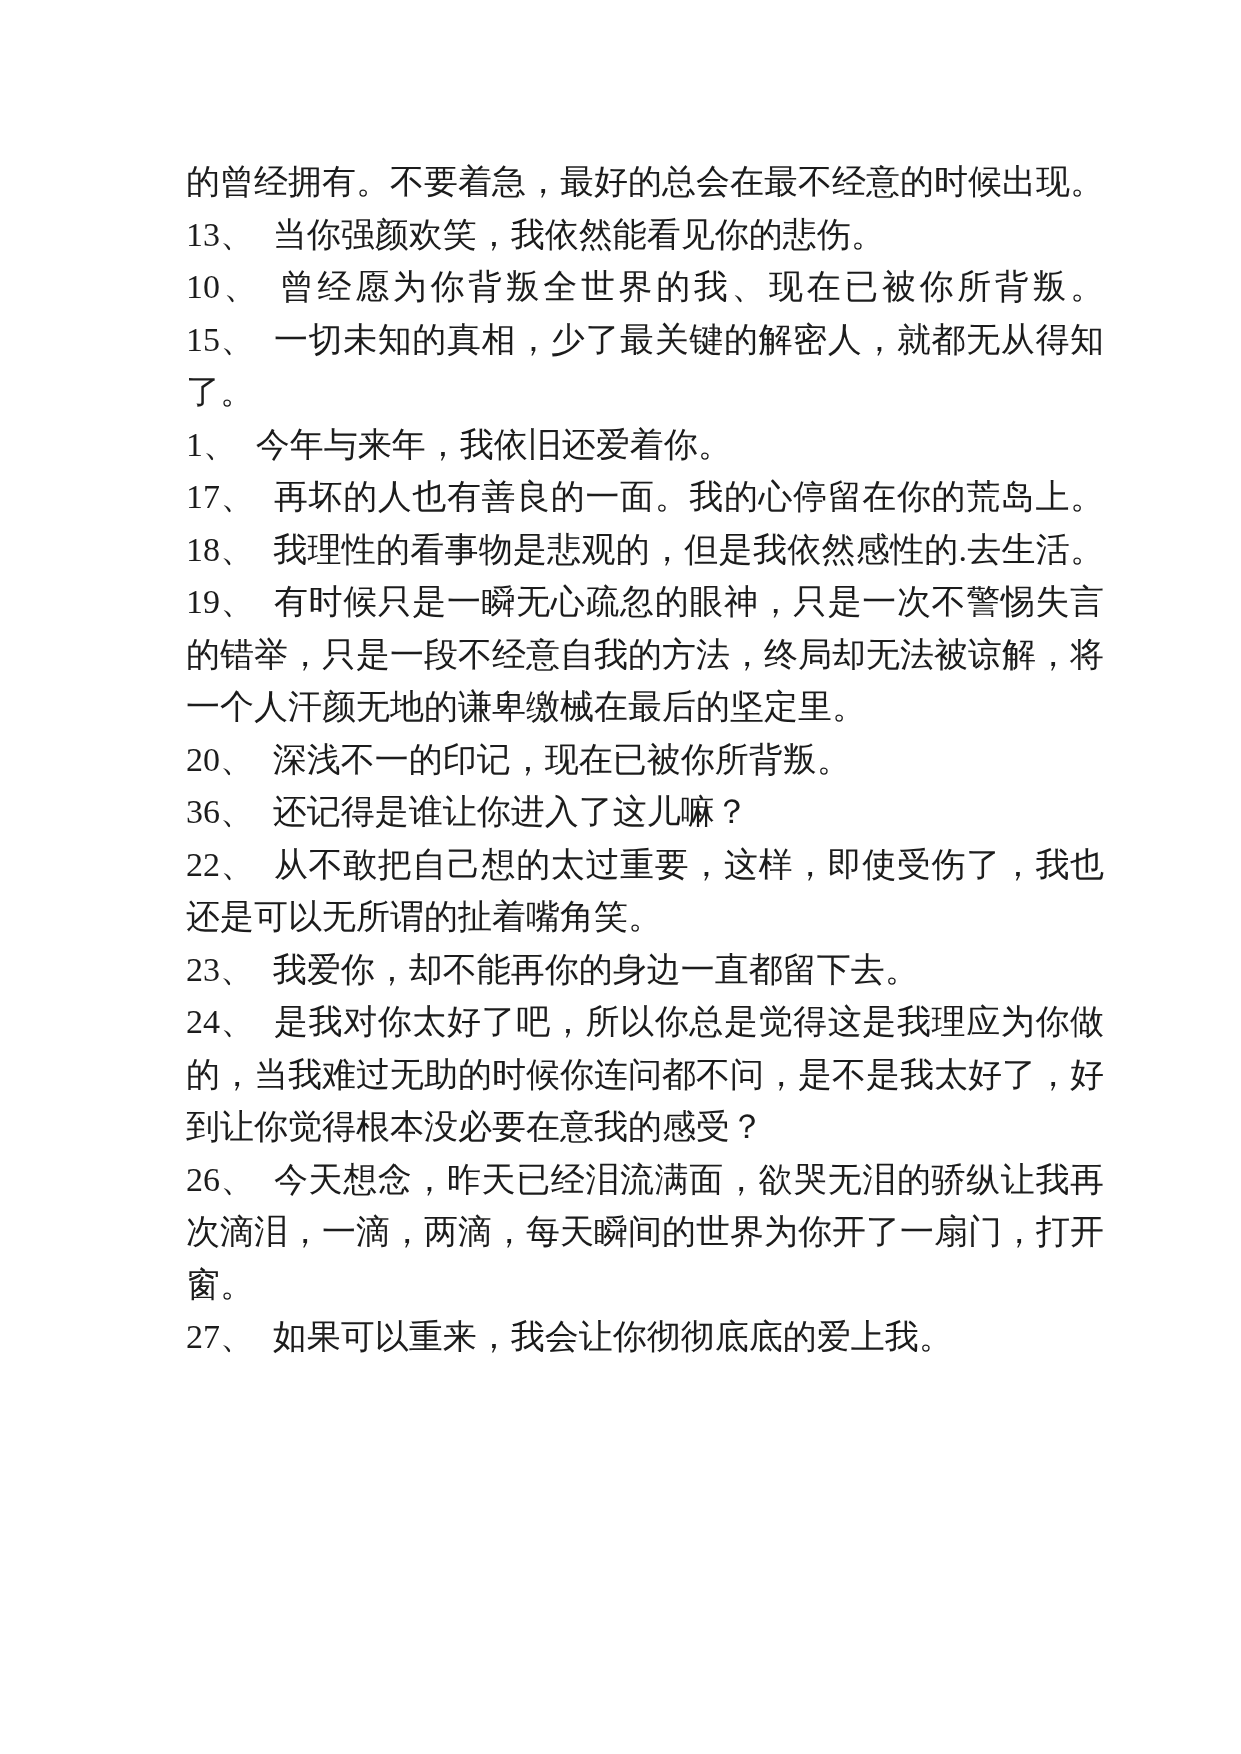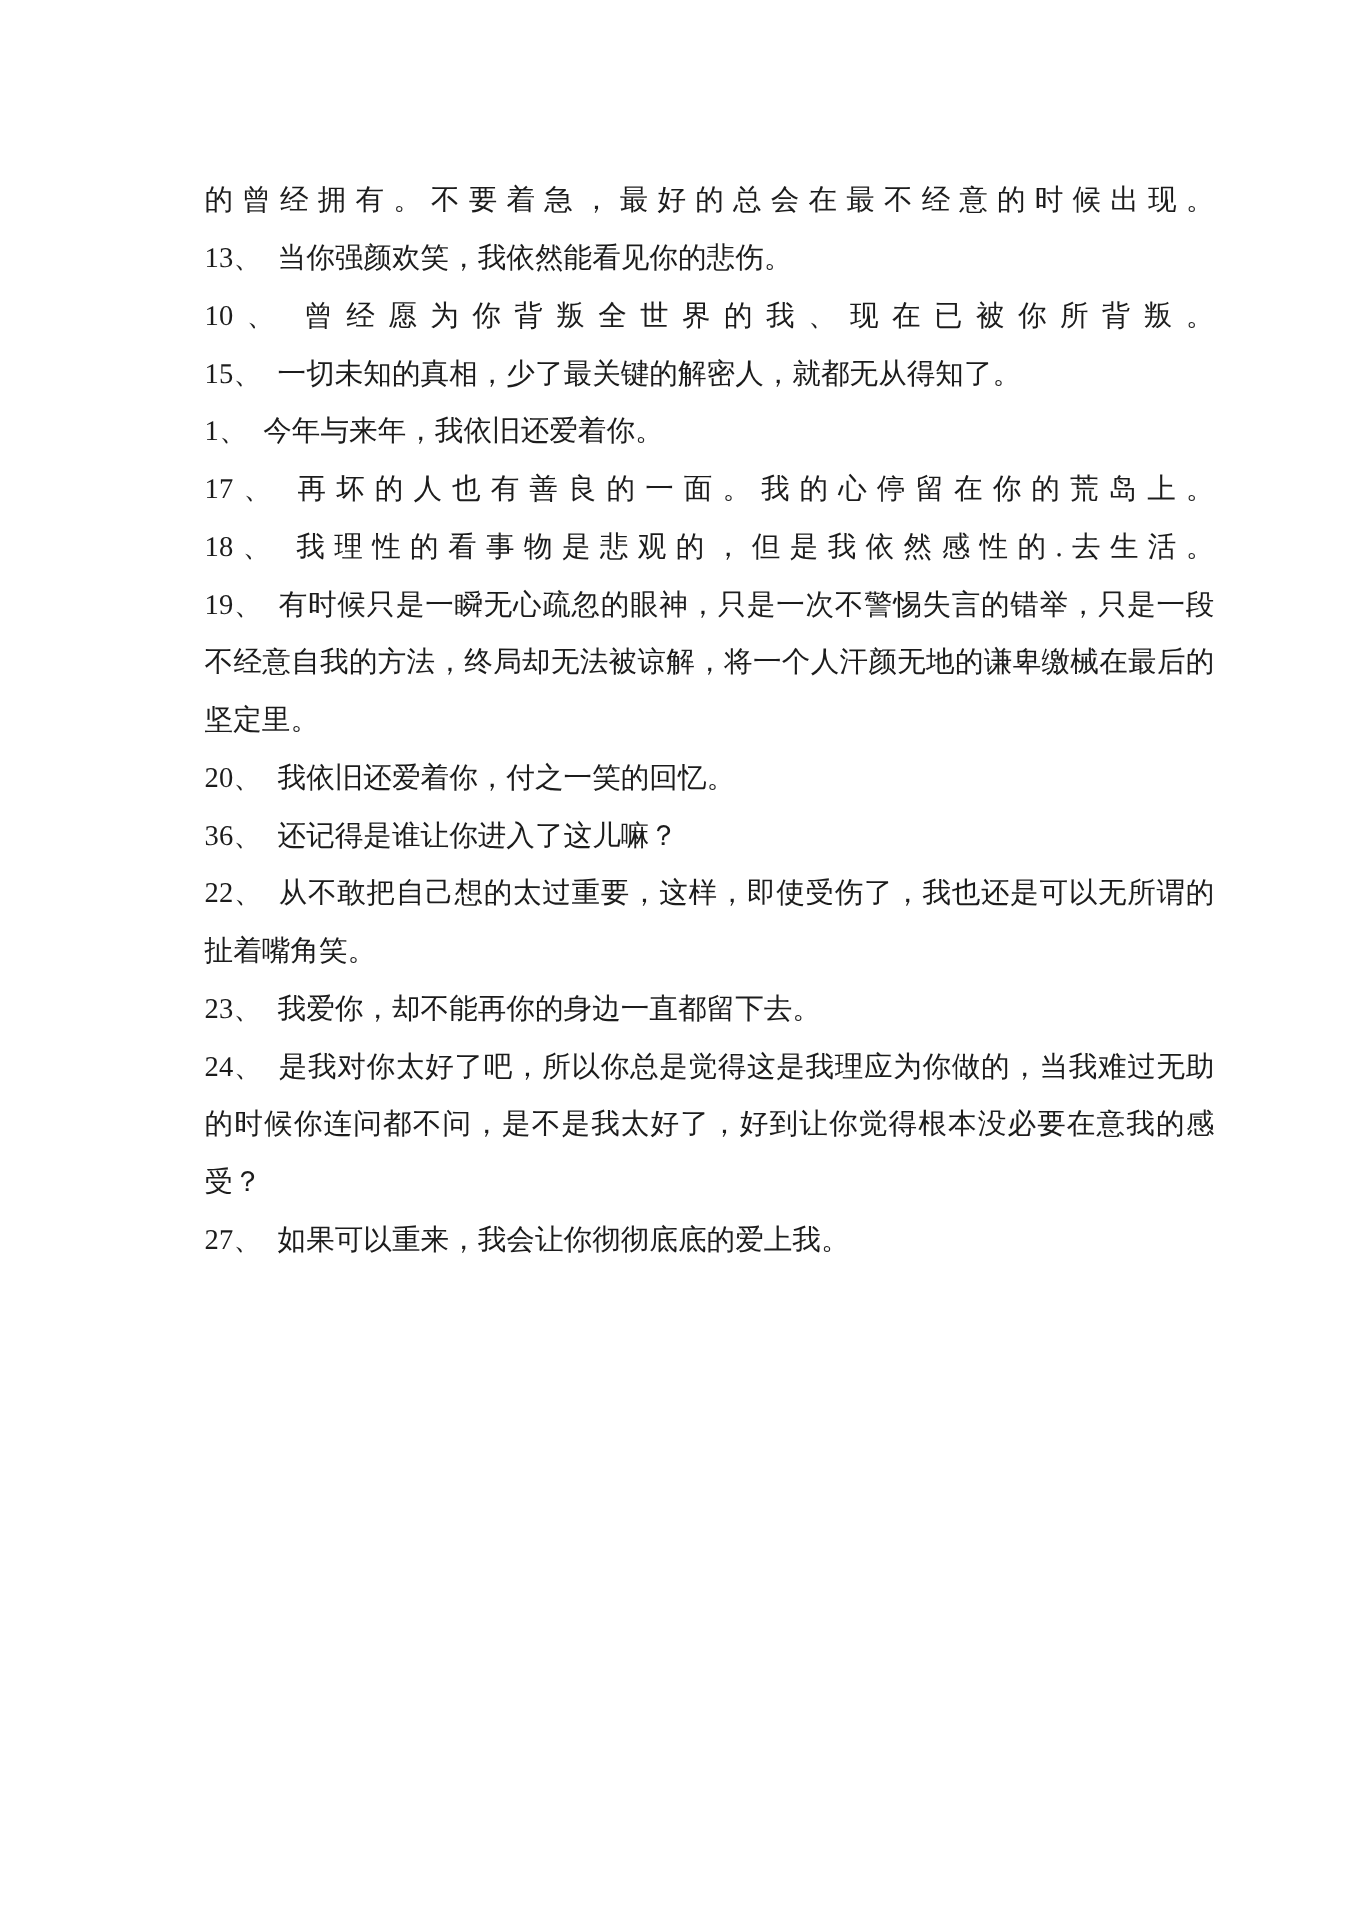--- a/index.html
+++ b/index.html
@@ -14,21 +14,21 @@
     height: 1754px;
     background: #ffffff;
     overflow: hidden;
   }
   .content {
     position: absolute;
     left: 186px;
     top: 156px;
     width: 918px;
     font-family: "Liberation Serif", "DejaVu Serif", serif;
-    font-size: 26px;
+    font-size: 34px;
     line-height: 52.5px;
     color: #1c1c1c;
     text-align: justify;
     text-justify: inter-character;
     letter-spacing: 0;
   }
   p.para {
     margin: 0;
     padding: 0;
   }
@@ -55,27 +55,28 @@
   <p class="para"><span class="num">15、</span><span class="txt">一切未知的真相，少了最关键的解密人，就都无从得知了。</span></p>
 
   <p class="para"><span class="num">1、</span><span class="txt">今年与来年，我依旧还爱着你。</span></p>
 
   <p class="para fill"><span class="num">17、</span><span class="txt">再坏的人也有善良的一面。我的心停留在你的荒岛上。</span></p>
 
   <p class="para fill"><span class="num">18、</span><span class="txt">我理性的看事物是悲观的，但是我依然感性的.去生活。</span></p>
 
   <p class="para"><span class="num">19、</span><span class="txt">有时候只是一瞬无心疏忽的眼神，只是一次不警惕失言的错举，只是一段不经意自我的方法，终局却无法被谅解，将一个人汗颜无地的谦卑缴械在最后的坚定里。</span></p>
 
-  <p class="para"><span class="num">20、</span><span class="txt">我依旧还爱着你，付之一笑的回忆。</span></p>
+  <p class="para"><span class="num">20、</span><span class="txt">深浅不一的印记，现在已被你所背叛。</span></p>
 
   <p class="para"><span class="num">36、</span><span class="txt">还记得是谁让你进入了这儿嘛？</span></p>
 
   <p class="para"><span class="num">22、</span><span class="txt">从不敢把自己想的太过重要，这样，即使受伤了，我也还是可以无所谓的扯着嘴角笑。</span></p>
 
   <p class="para"><span class="num">23、</span><span class="txt">我爱你，却不能再你的身边一直都留下去。</span></p>
 
   <p class="para"><span class="num">24、</span><span class="txt">是我对你太好了吧，所以你总是觉得这是我理应为你做的，当我难过无助的时候你连问都不问，是不是我太好了，好到让你觉得根本没必要在意我的感受？</span></p>
 
 
+  <p class="para"><span class="num">26、</span><span class="txt">今天想念，昨天已经泪流满面，欲哭无泪的骄纵让我再次滴泪，一滴，两滴，每天瞬间的世界为你开了一扇门，打开窗。</span></p>
 
   <p class="para"><span class="num">27、</span><span class="txt">如果可以重来，我会让你彻彻底底的爱上我。</span></p>
 </div>
 </div>
 
 </body></html>

